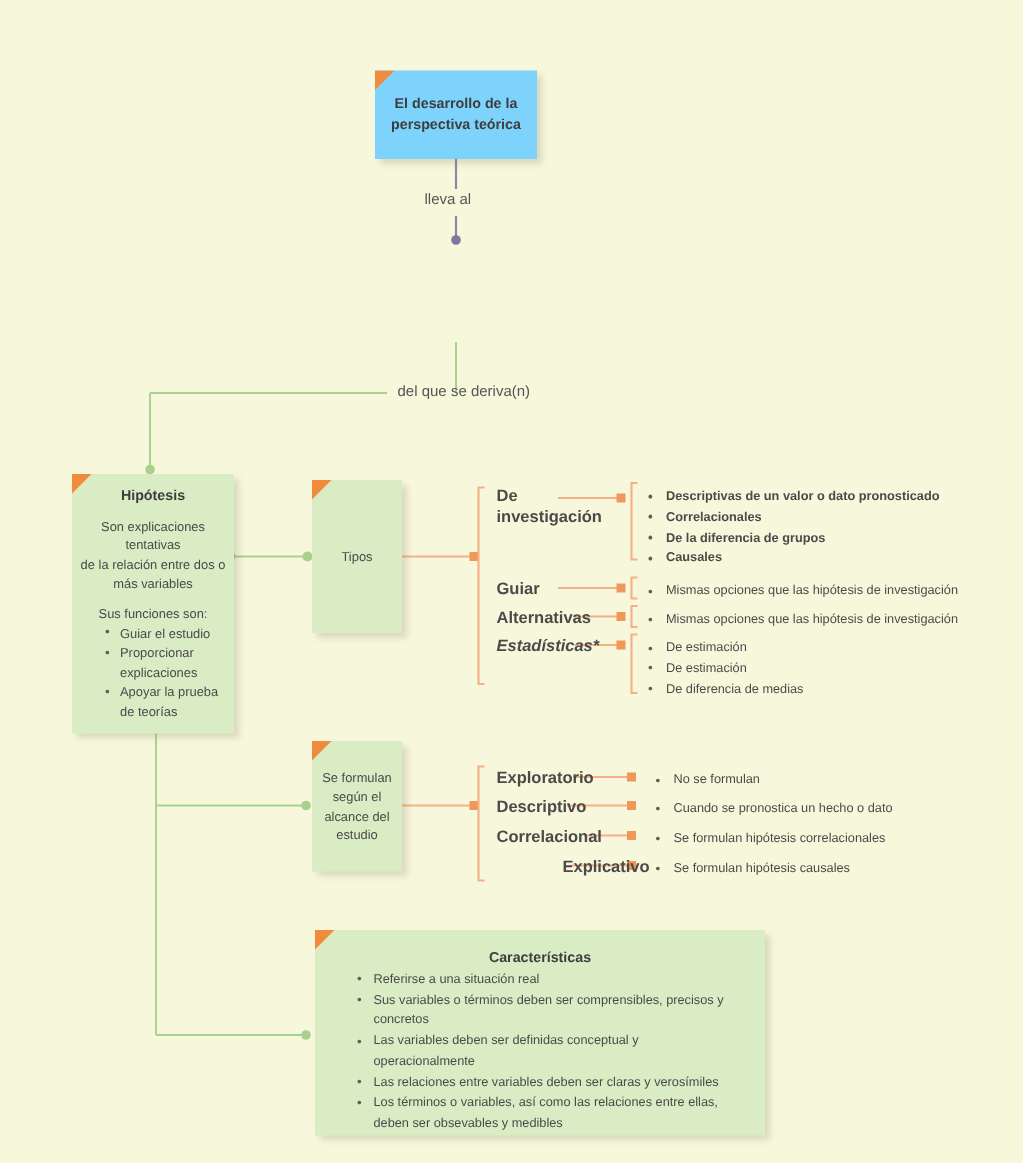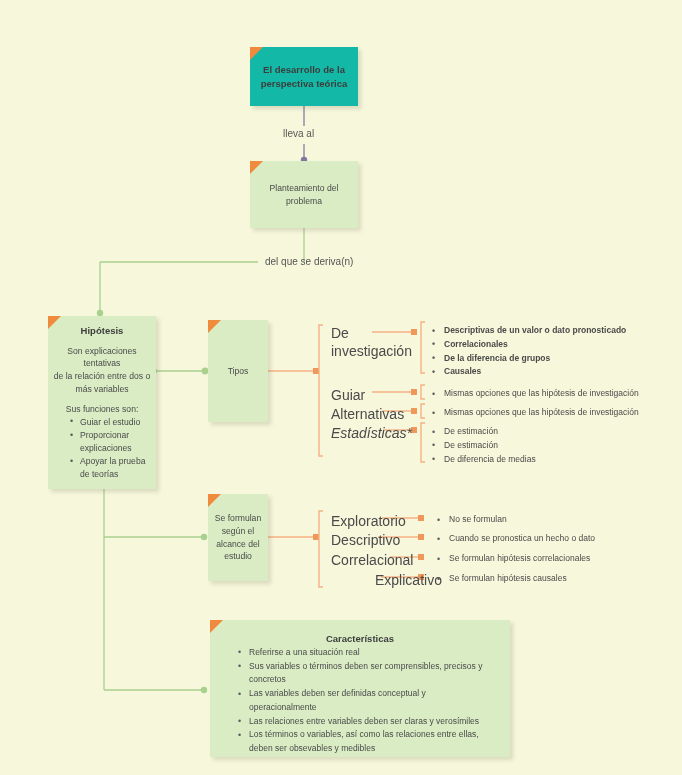--- a/index.html
+++ b/index.html
@@ -38,21 +38,21 @@
   .node .fold {
     position: absolute;
     left: 0;
     top: 0;
     width: 0;
     height: 0;
     border-top: 13px solid #f08a3c;
     border-right: 13px solid transparent;
   }
   .node-purple {
-    background: #14b8a6;
+    background: #7dd3fc;
   }
   .node-green {
     background: #d9ecc4;
   }
   .node-inner {
     position: relative;
     height: 100%;
     box-sizing: border-box;
     display: flex;
     flex-direction: column;
@@ -118,24 +118,25 @@
 
   
   .wire-label {
     position: absolute;
     font-size: 10px;
     color: #555;
     white-space: nowrap;
   }
   .branch-label {
     position: absolute;
-    font-size: 14px;
+    font-size: 11px;
     color: #4a4a4a;
     white-space: nowrap;
     line-height: 1.25;
+    font-weight: bold;
   }
   .branch-label.italic { font-style: italic; }
 
   
   .leaf-group {
     position: absolute;
     font-size: 8.5px;
     line-height: 1.62;
     color: #4a4a4a;
     white-space: nowrap;
@@ -234,29 +235,20 @@
     <div class="node-inner" style="padding:6px 8px;">
       <div class="node-title">
         <span>El desarrollo de la</span><br>
         <span>perspectiva teórica</span>
       </div>
     </div>
   </div>
 
   <div class="wire-label" style="left:283px; top:128px;">lleva al</div>
 
-  <div class="node node-green" style="left:250px; top:161px; width:108px; height:67px;">
-    <div class="fold"></div>
-    <div class="node-inner" style="padding:6px 8px;">
-      <div class="node-text">
-        <span>Planteamiento del</span><br>
-        <span>problema</span>
-      </div>
-    </div>
-  </div>
 
   <div class="wire-label" style="left:265px; top:256px;">del que se deriva(n)</div>
 
   <div class="node node-green" style="left:48px; top:316px; width:108px; height:173px;">
     <div class="fold"></div>
     <div class="node-inner" style="padding:8px 4px; justify-content:flex-start;">
       <div class="node-title">Hipótesis</div>
       <div class="node-gap"></div>
       <div class="node-text">
         <span>Son explicaciones</span><br>

